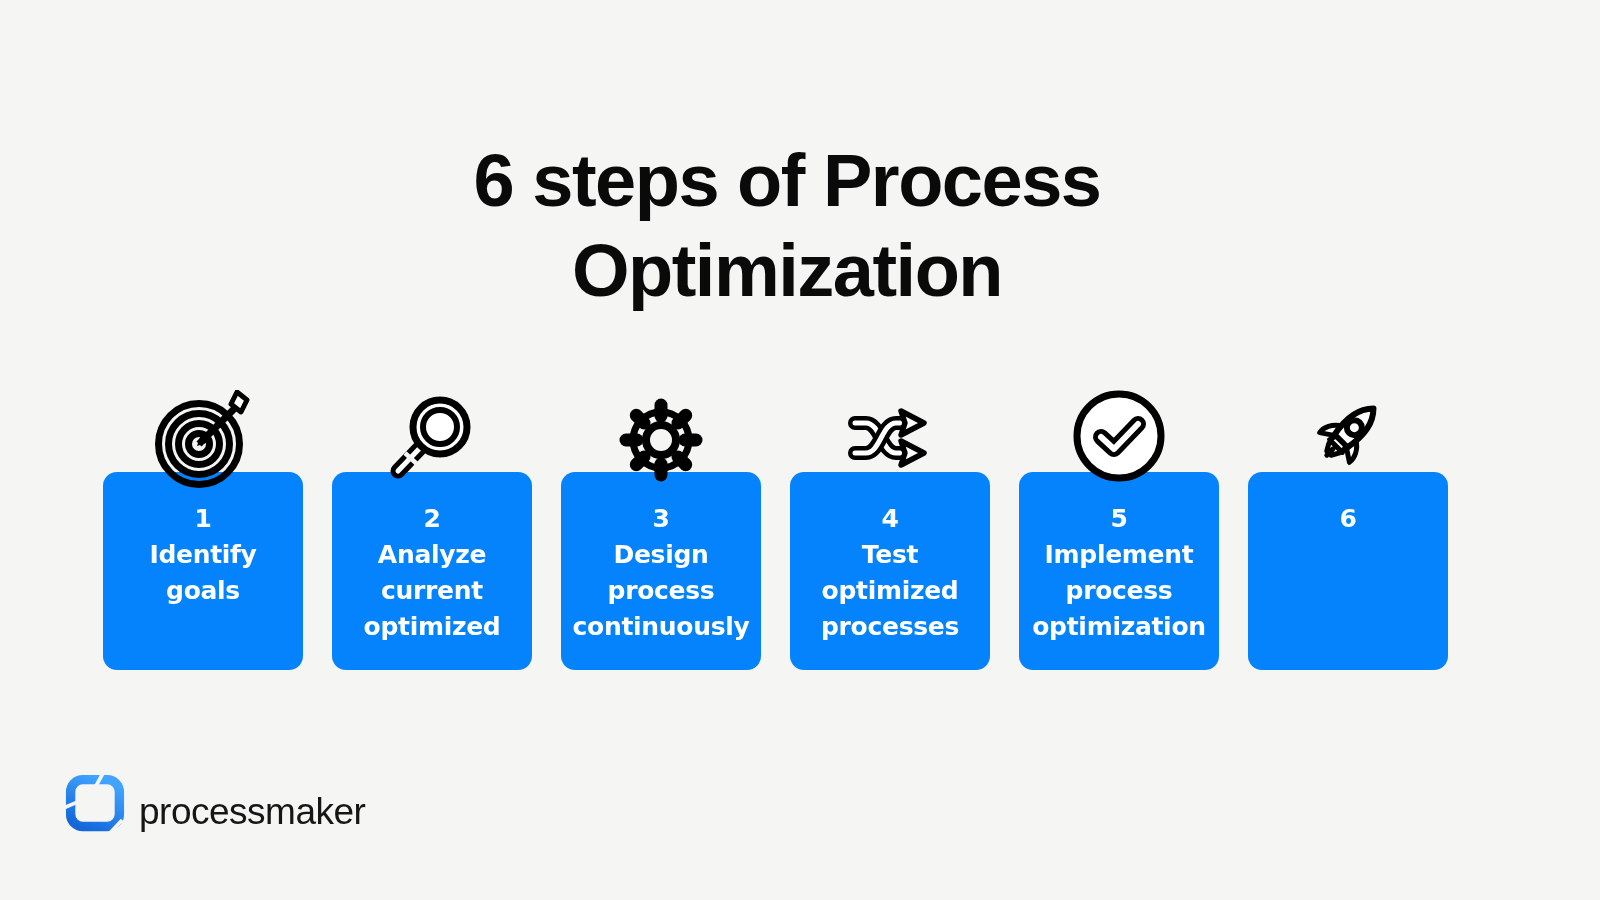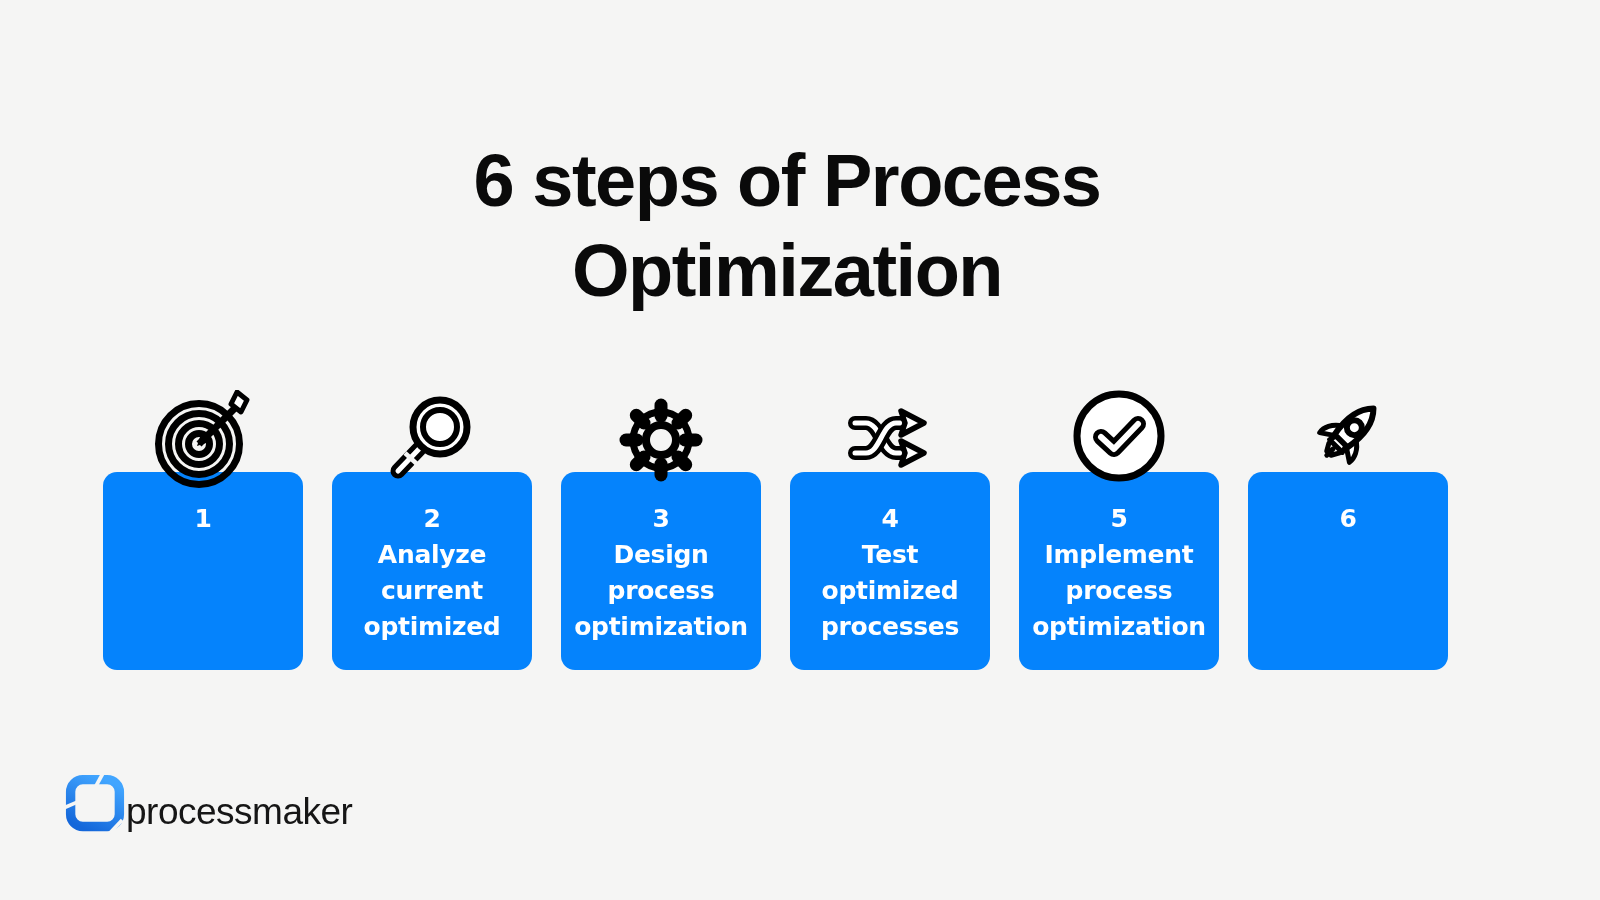--- a/index.html
+++ b/index.html
@@ -27,21 +27,21 @@
     width:100px; height:100px;
   }
   .step-number, .step-label {
     font-family:"DejaVu Sans", sans-serif;
     font-weight:700; font-size:25px; line-height:36px; letter-spacing:-0.3px;
   }
   .step-label { white-space:pre-line; }
 
   .footer {
     position:absolute; left:64px; top:774px;
-    display:flex; align-items:center; 
+    display:flex; align-items:center; gap:13px;
   }
   .brand-text {
     font-size:37px; font-weight:500; color:#161616; letter-spacing:-0.5px;
     padding-bottom:4px;
   }
 </style>
 </head>
 <body>
 
 <div class="title">
@@ -57,20 +57,22 @@
         <circle cx="46" cy="54" r="40.5" fill="none" stroke="#000" stroke-width="7"></circle>
         <circle cx="46" cy="54" r="30.5" fill="none" stroke="#000" stroke-width="7"></circle>
         <circle cx="46" cy="54" r="20.5" fill="none" stroke="#000" stroke-width="7"></circle>
         <circle cx="46" cy="54" r="10.5" fill="none" stroke="#000" stroke-width="7"></circle>
         <line x1="46" y1="54" x2="84" y2="16" stroke="#000" stroke-width="7"></line>
         <polygon points="44,56 59,51 49,41" fill="#000"></polygon>
         <polygon points="78,14 84,2 94,10 88,22" fill="#fff" stroke="#000" stroke-width="5" stroke-linejoin="round"></polygon>
       </svg>
     </div>
     <div class="step-number">1</div>
+    <div class="step-label">Identify
+goals</div>
   </div>
 
   <div class="step-card">
     <div class="step-icon">
       <svg viewBox="0 0 100 100" width="100" height="100">
         <line x1="37" y1="59" x2="16" y2="81" stroke="#000" stroke-width="15" stroke-linecap="round"></line>
         <line x1="37" y1="59" x2="16" y2="81" stroke="#fff" stroke-width="5" stroke-linecap="round"></line>
         <line x1="23" y1="63" x2="36" y2="75" stroke="#f5f5f4" stroke-width="4.5"></line>
         <circle cx="58" cy="37" r="27" fill="#fff" stroke="#000" stroke-width="7"></circle>
         <circle cx="58" cy="37" r="17" fill="none" stroke="#000" stroke-width="6"></circle>
@@ -95,21 +97,21 @@
           <line x1="26" y1="50" x2="15" y2="50"></line>
           <line x1="33" y1="33" x2="25.3" y2="25.3"></line>
         </g>
         <circle cx="50" cy="50" r="28" fill="none" stroke="#000" stroke-width="7"></circle>
         <circle cx="50" cy="50" r="15" fill="none" stroke="#000" stroke-width="8"></circle>
       </svg>
     </div>
     <div class="step-number">3</div>
     <div class="step-label">Design
 process
-optimization</div>
+continuously</div>
   </div>
 
   <div class="step-card">
     <div class="step-icon">
       <svg viewBox="0 0 100 100" width="100" height="100">
         <path d="M15,33 L26,33 C40,33 42,63 56,63 L60,63" fill="none" stroke="#000" stroke-width="14" stroke-linecap="round"></path>
         <path d="M15,33 L26,33 C40,33 42,63 56,63 L60,63" fill="none" stroke="#fff" stroke-width="5" stroke-linecap="round"></path>
         <path d="M15,63 L26,63 C40,63 42,33 56,33 L60,33" fill="none" stroke="#000" stroke-width="14" stroke-linecap="round"></path>
         <path d="M15,63 L26,63 C40,63 42,33 56,33 L60,33" fill="none" stroke="#fff" stroke-width="5" stroke-linecap="round"></path>
         <polygon points="61,21 84,33 61,45 65,33" fill="#fff" stroke="#000" stroke-width="5.5" stroke-linejoin="round"></polygon>

